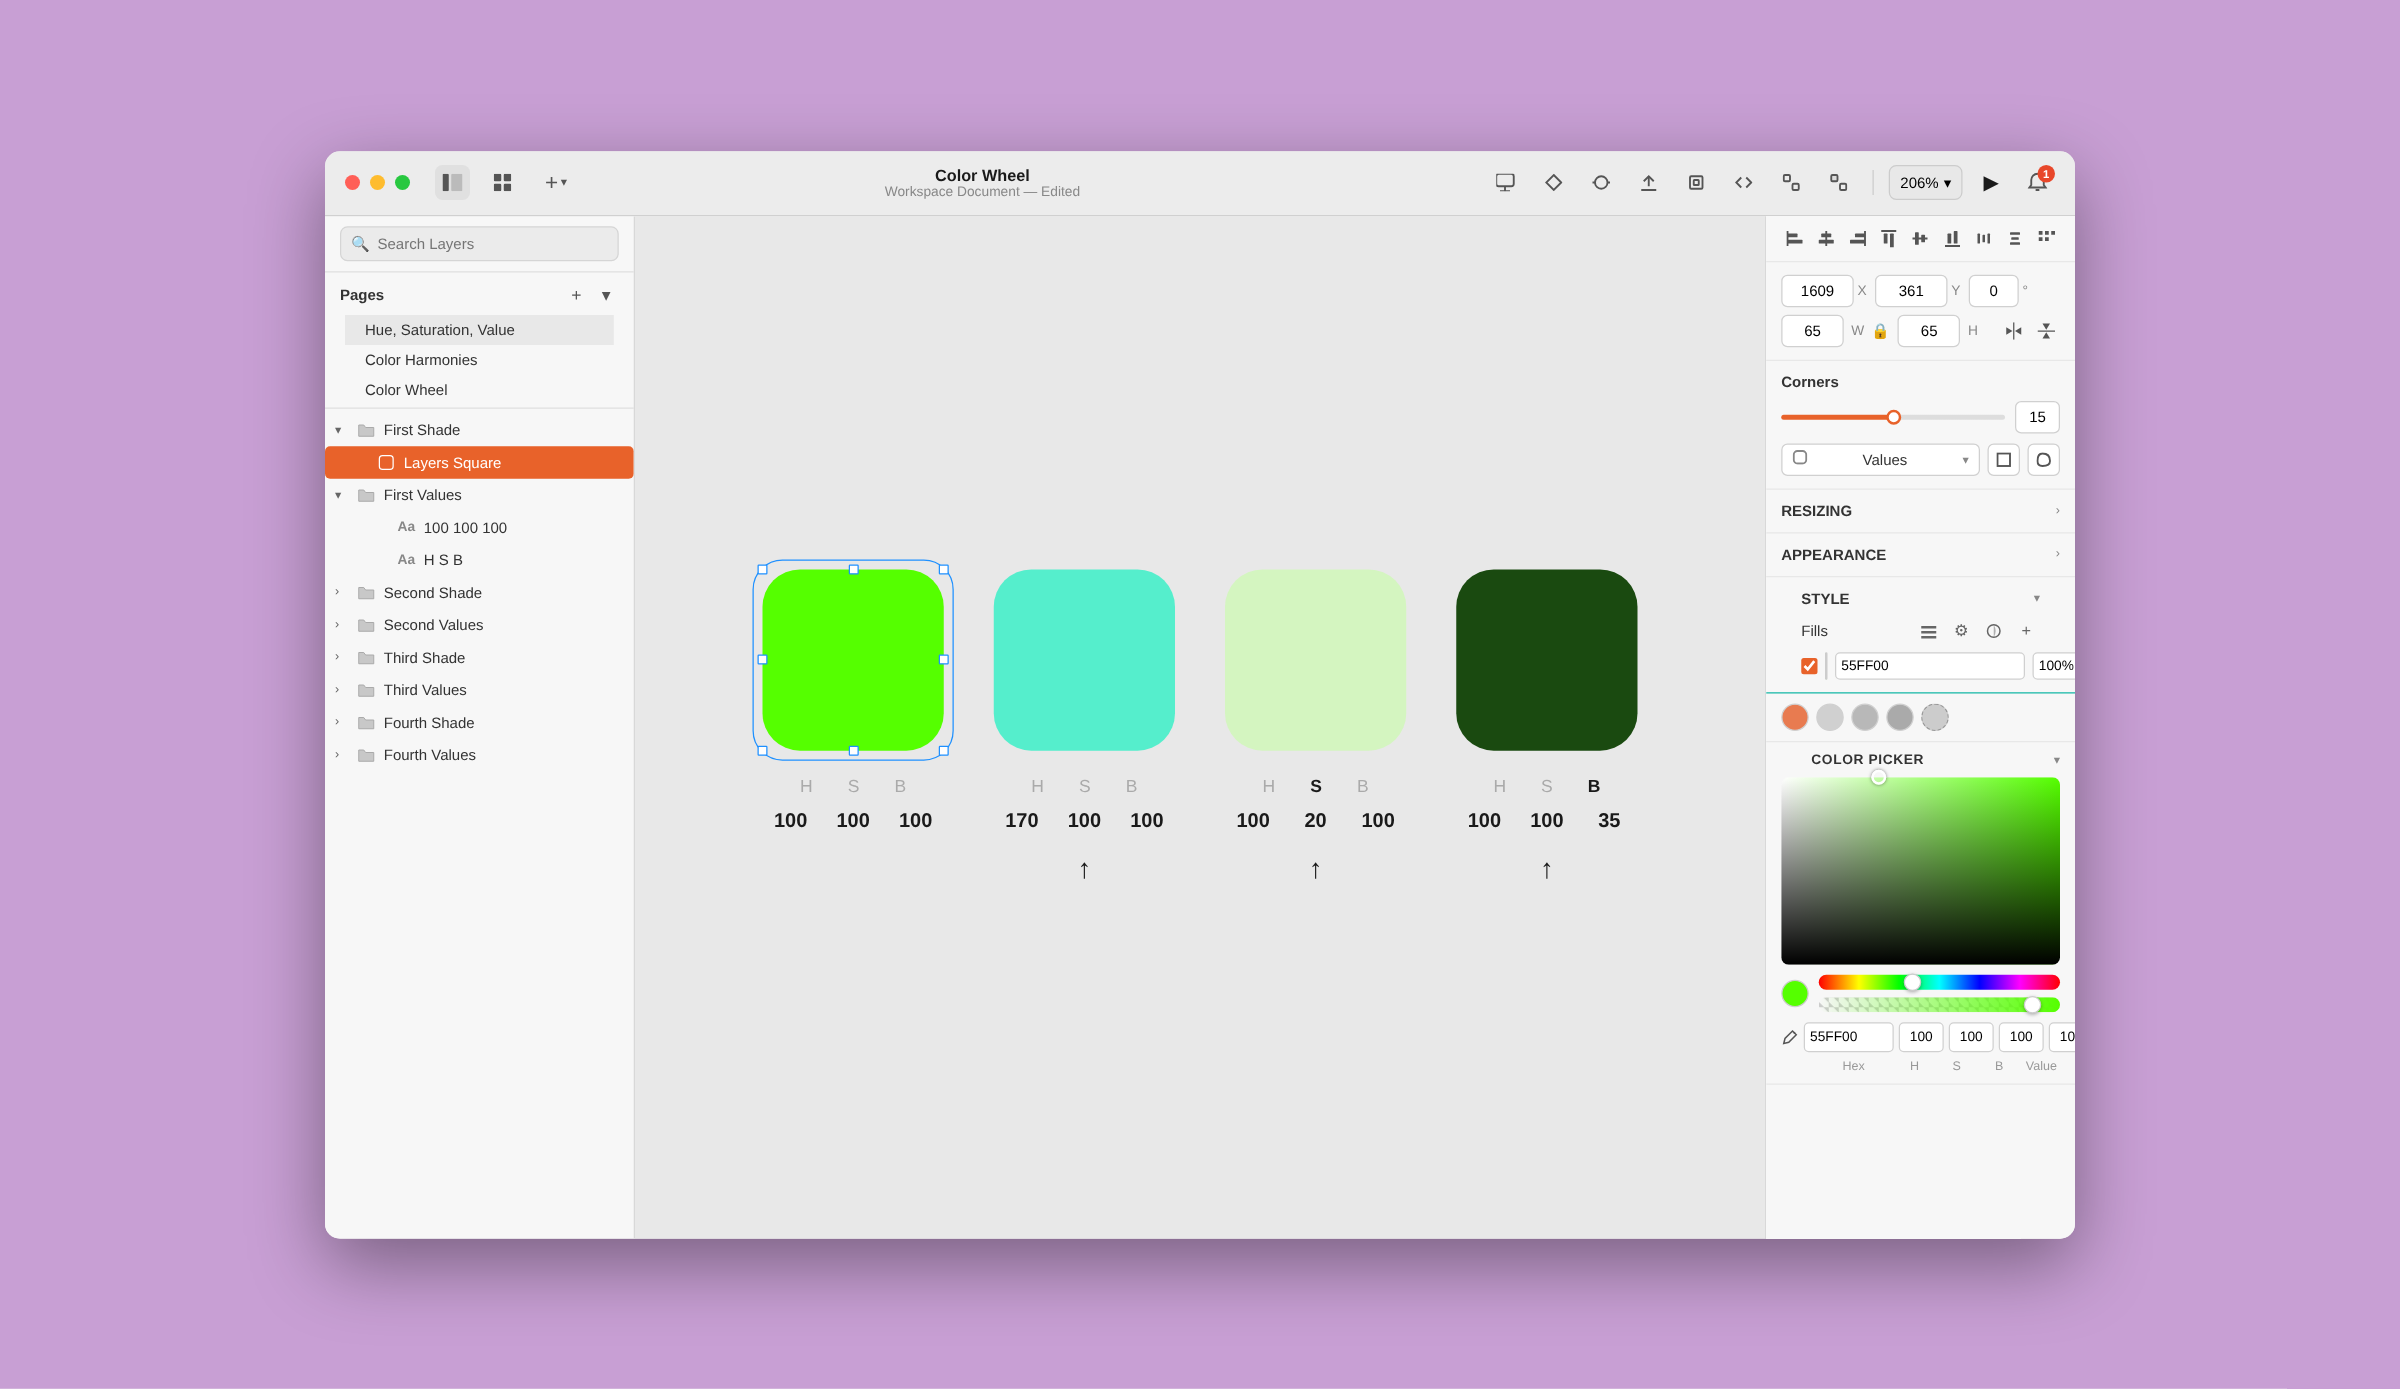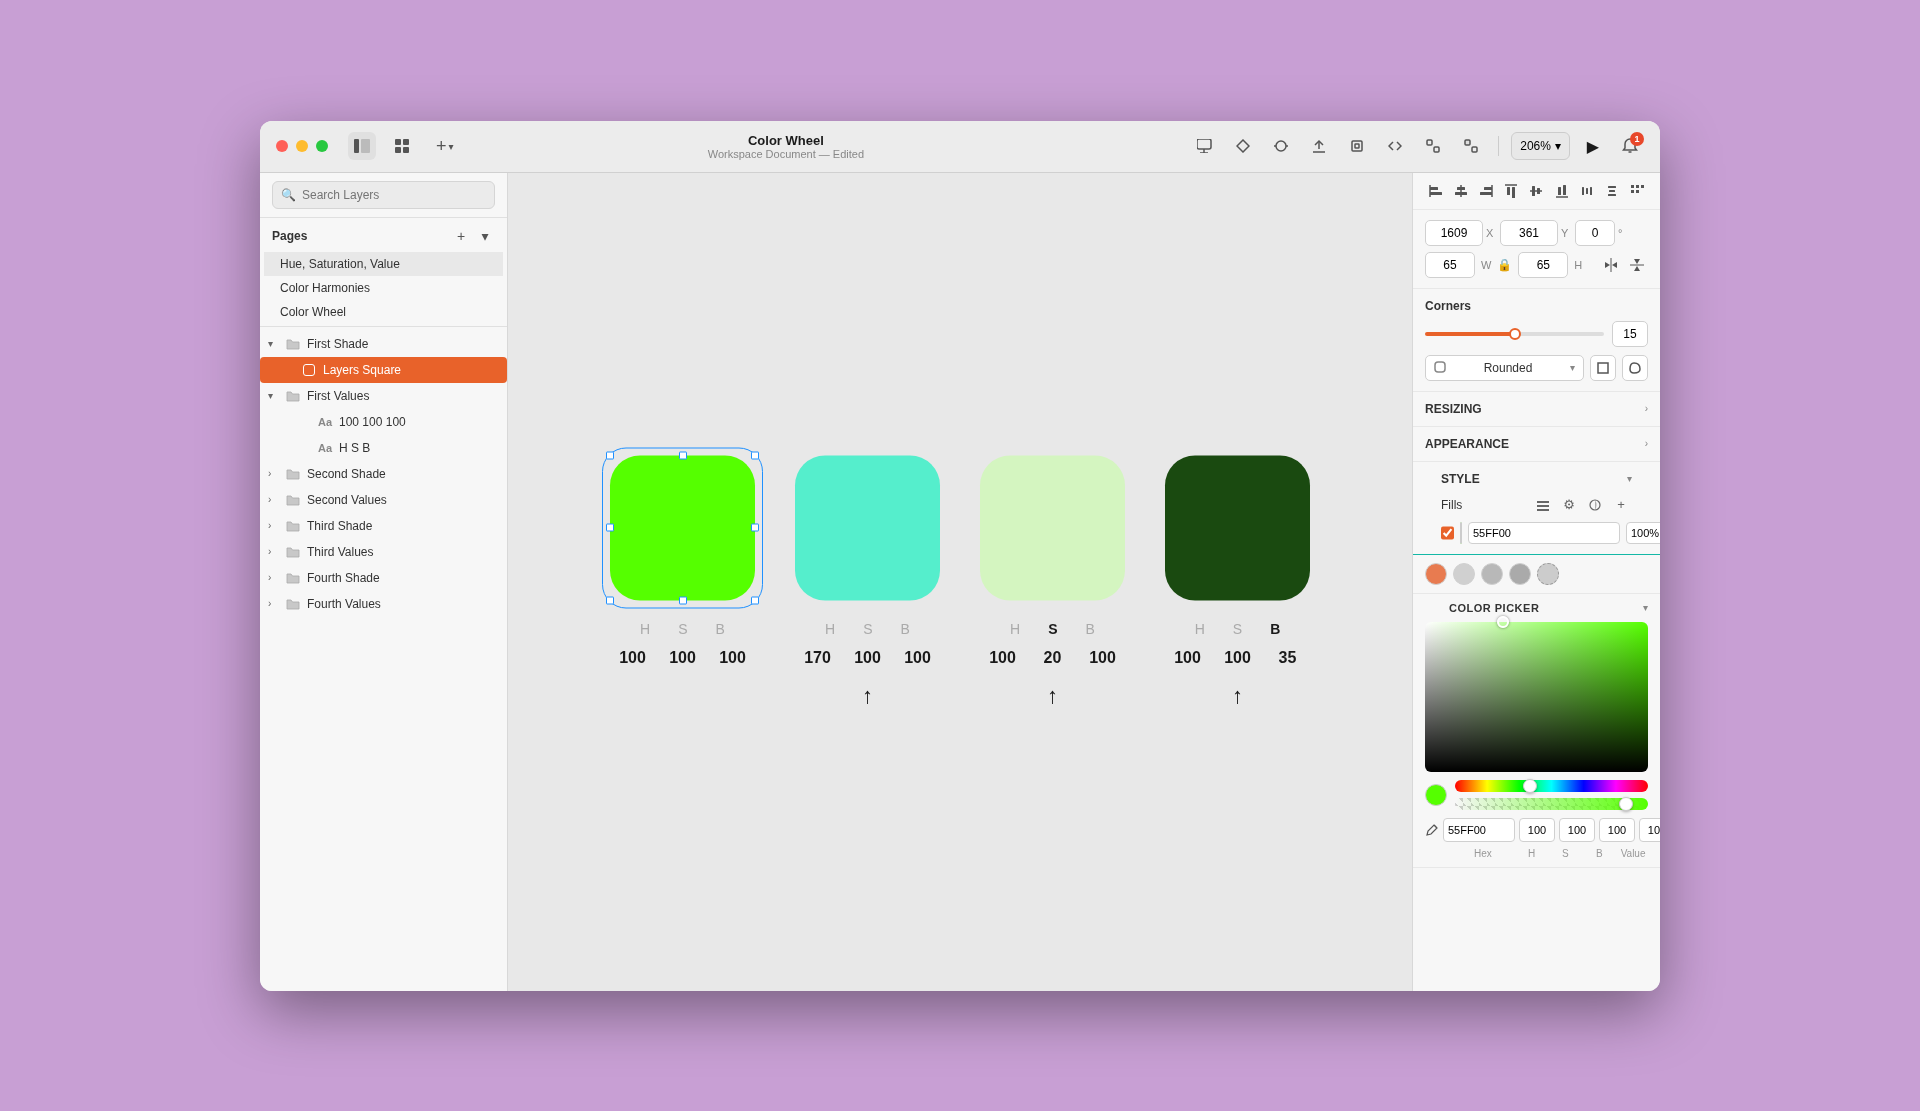--- a/index.html
+++ b/index.html
@@ -183,21 +183,21 @@
       border: none;
       background: transparent;
       cursor: pointer;
       display: flex;
       align-items: center;
       justify-content: center;
       color: #555;
       font-size: 14px;
     }
     .sidebar-pages {
-      padding: 2px 4px;
+      padding: 2px 16px;
       border-bottom: 1px solid #e0e0e0;
     }
     .page-item {
       padding: 5px 16px;
       font-size: 12px;
       color: #333;
       cursor: pointer;
     }
     .page-item.active {
       background: #e8e8e8;
@@ -1223,21 +1223,21 @@
             <span>15</span>
           </div>
         </div>
         <div class="corners-type-row">
           <div class="corners-type-select">
             <span style="font-size:11px;">
               <svg width="12" height="12" viewBox="0 0 12 12">
                   <rect x="1" y="1" width="10" height="10" rx="3" fill="none" stroke="#888" stroke-width="1.5"></rect>
                 </svg>
             </span>
-            <span style="font-size:12px;color:#333;">Rounded</span>
+            <span style="font-size:12px;color:#333;">Values</span>
             <span style="font-size:10px;color:#888;">▾</span>
           </div>
           <button class="corner-type-btn">
             <svg width="12" height="12" viewBox="0 0 12 12">
                 <rect x="1" y="1" width="10" height="10" rx="0" fill="none" stroke="#555" stroke-width="1.5"></rect>
               </svg>
           </button>
           <button class="corner-type-btn">
             <svg width="12" height="12" viewBox="0 0 12 12">
                 <path d="M5,1 Q11,1 11,7 Q11,11 5,11 Q1,11 1,7 Q1,1 5,1z" fill="none" stroke="#555" stroke-width="1.5"></path>

